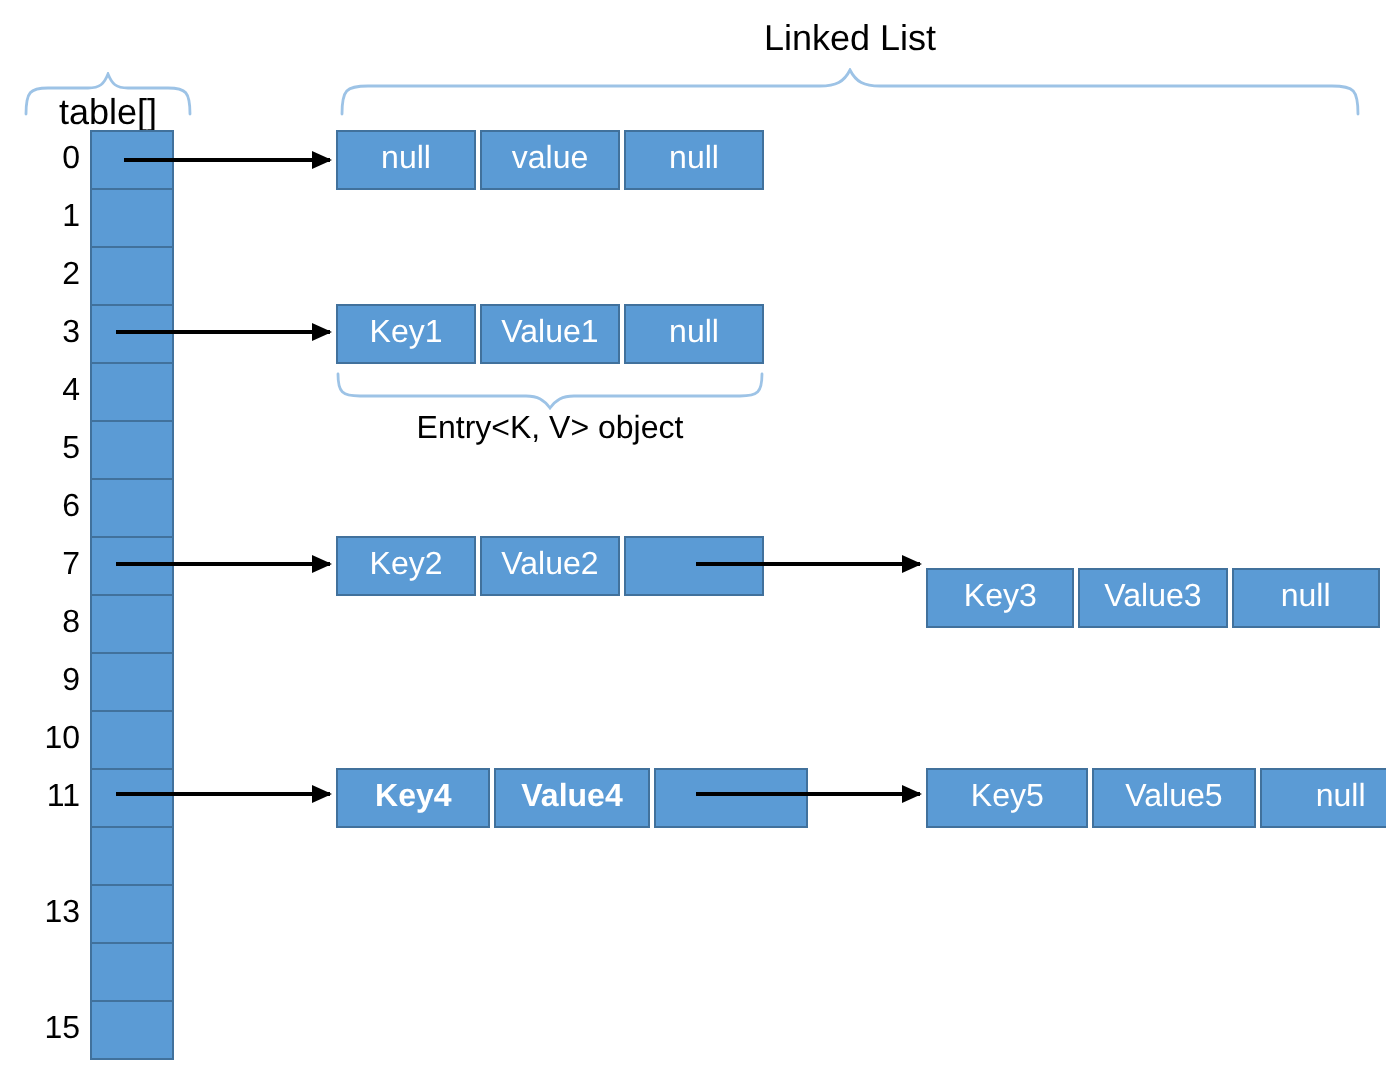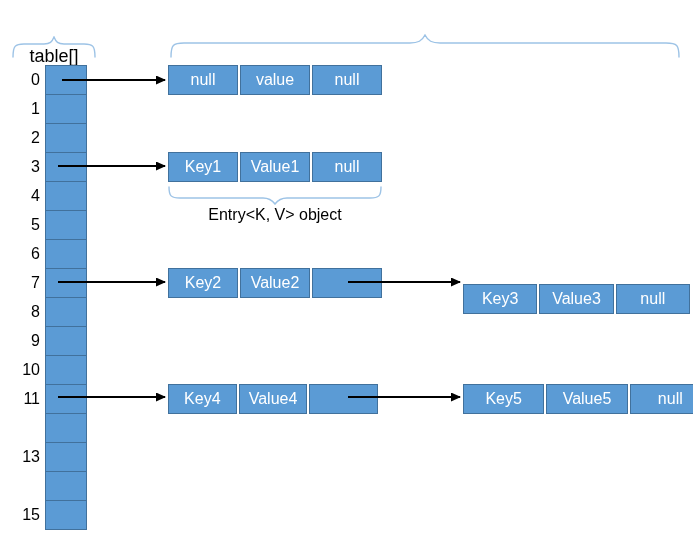--- a/index.html
+++ b/index.html
@@ -60,20 +60,21 @@
   }
   #arrows { position: absolute; left: 0; top: 0; pointer-events: none; }
 </style>
 </head>
 <body>
 
 <div class="canvas">
 
   <div class="lbl table-lbl">table[]</div>
 
+  <div class="lbl ll-lbl">Linked List</div>
 
   <svg class="brace" style="left:12px; top:36px;" width="84" height="22" viewBox="0 0 84 22">
     <path d="M1,21 C1,10 3,8 12,8 L32,8 C38,8 40,6 42,1 C44,6 46,8 52,8 L72,8 C81,8 83,10 83,21" stroke="#9DC3E6"></path>
   </svg>
 
   <svg class="brace" style="left:170px; top:34px;" width="510" height="24" viewBox="0 0 510 24">
     <path d="M1,23 C1,11 3,9 14,9 L240,9 C248,9 252,7 255,1 C258,7 262,9 270,9 L496,9 C507,9 509,11 509,23" stroke="#9DC3E6"></path>
   </svg>
 
   <svg class="brace" style="left:168px; top:186px;" width="214" height="19" viewBox="0 0 214 19">
@@ -130,21 +131,21 @@
       <div class="node" style="left: 168px; top: 268px; width: 214px; border-radius: 10px;">
         <div class="ncell">Key2</div>
         <div class="ncell">Value2</div>
         <div class="ncell"></div>
       </div>
       <div class="node" style="left: 463px; top: 268px; width: 227px; margin-top: 16px;">
         <div class="ncell">Key3</div>
         <div class="ncell">Value3</div>
         <div class="ncell">null</div>
       </div>
-      <div class="node" style="left: 168px; top: 384px; width: 210px;">
+      <div class="node" style="left: 168px; top: 384px; width: 236px; font-weight: bold;">
         <div class="ncell">Key4</div>
         <div class="ncell">Value4</div>
         <div class="ncell"></div>
       </div>
       <div class="node" style="left: 463px; top: 384px; width: 248px;">
         <div class="ncell">Key5</div>
         <div class="ncell">Value5</div>
         <div class="ncell">null</div>
       </div>
     </div>

